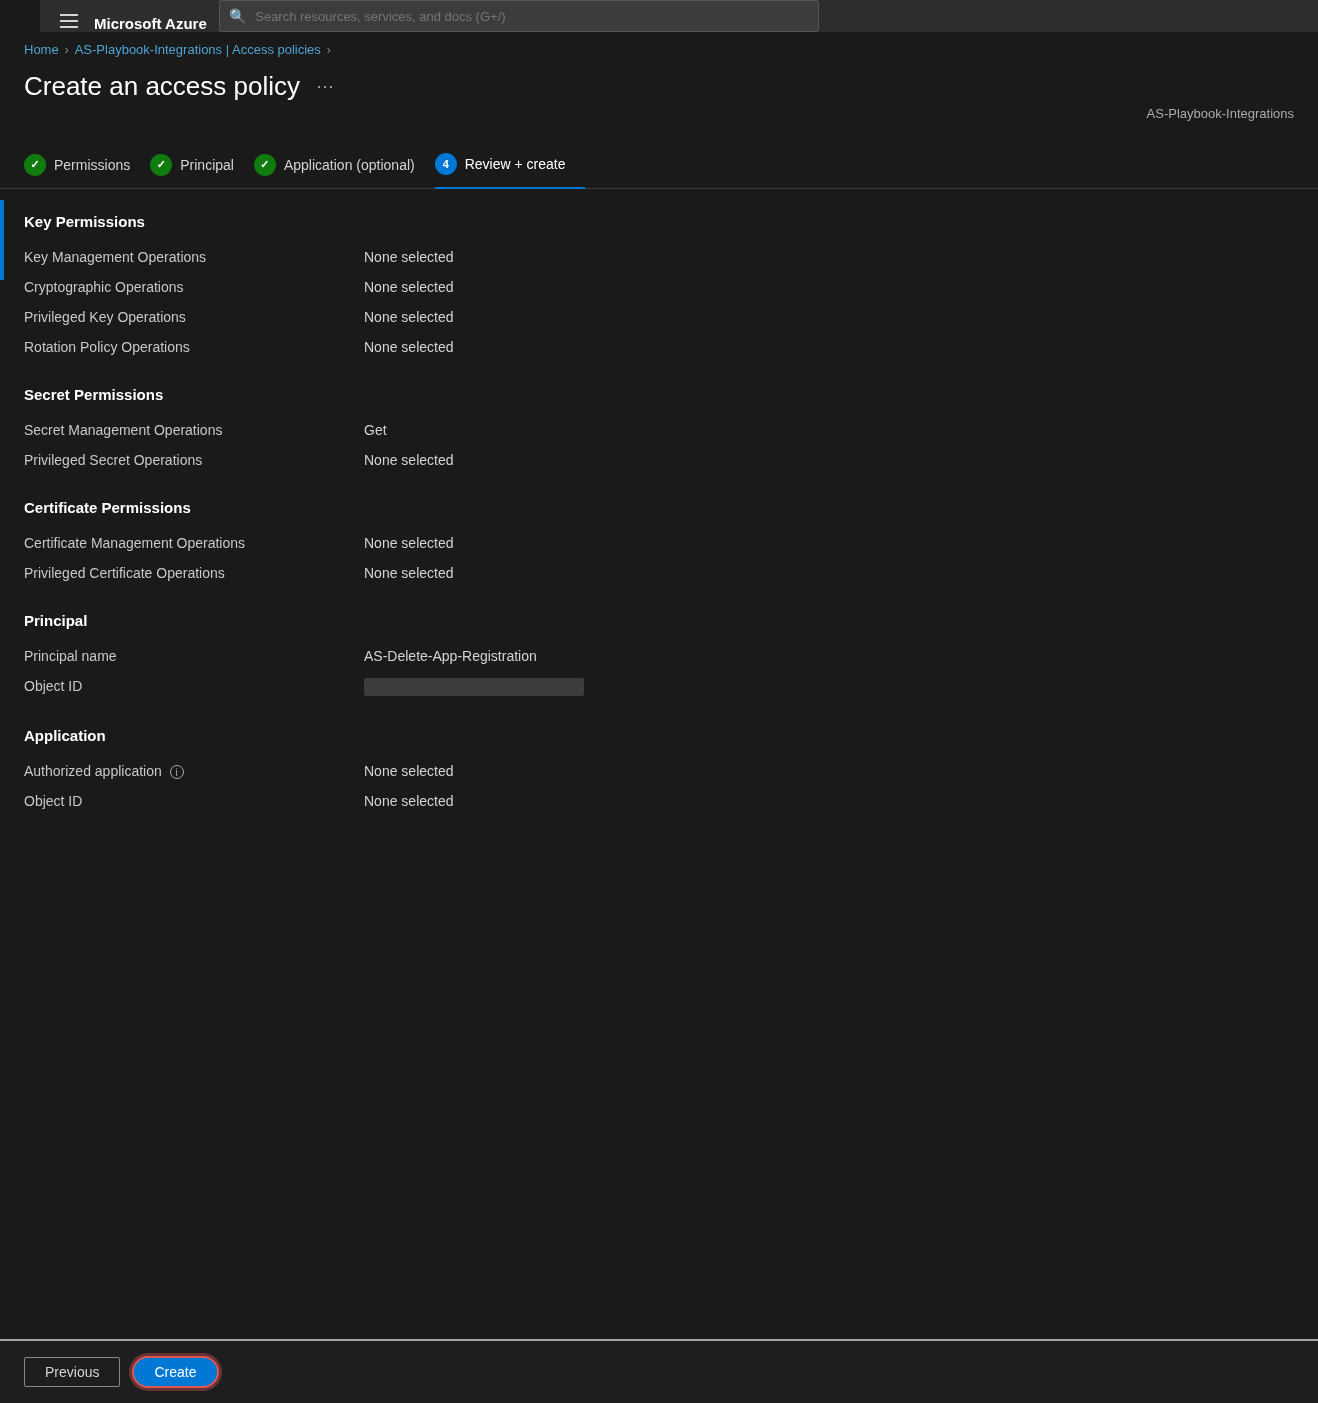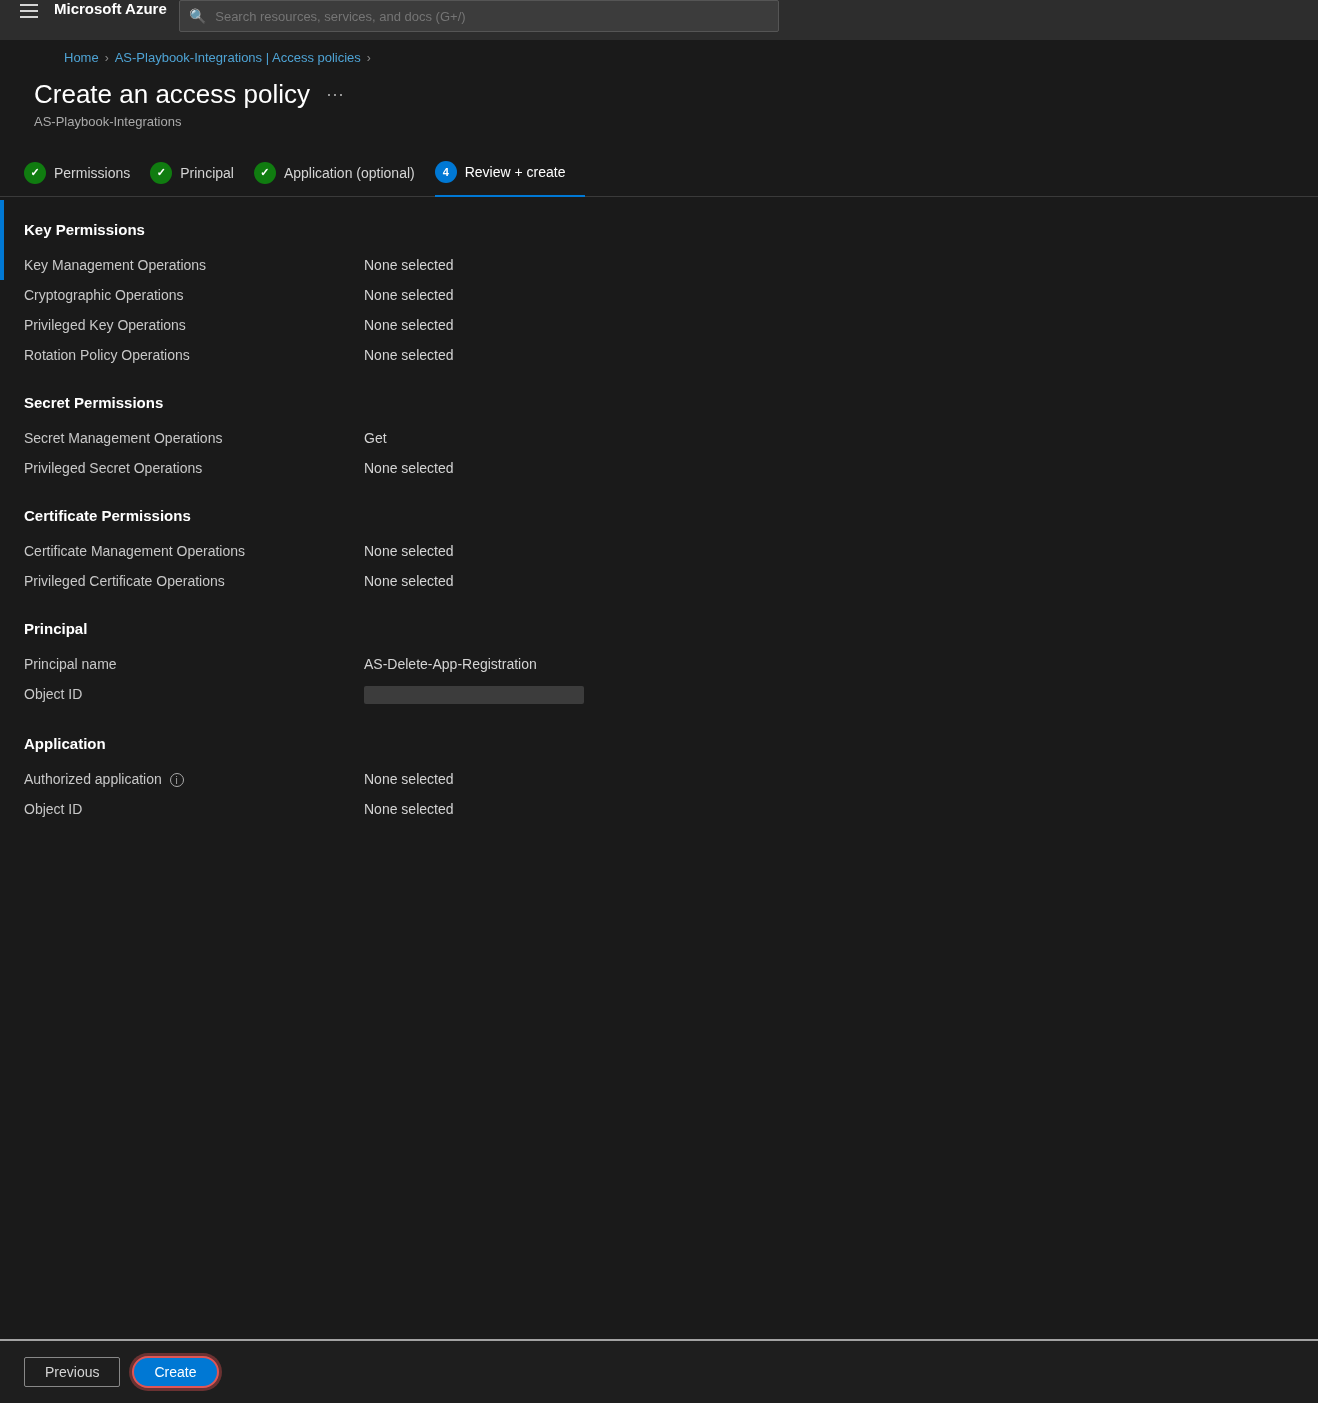--- a/index.html
+++ b/index.html
@@ -10,25 +10,26 @@
       font-size: 14px;
       min-height: 1403px;
       display: flex;
       flex-direction: column;
     }
 
     
     .top-nav {
       background: #2d2d2d;
       display: flex;
-      align-items: flex-start;
+      align-items: flex-end;
       padding: 0 16px;
-      height: 40px;
+      height: 32px;
       gap: 12px;
       flex-shrink: 0;
+      margin-left: 40px;
     }
     .hamburger-icon {
       display: flex;
       flex-direction: column;
       gap: 4px;
       cursor: pointer;
       padding: 4px;
     }
     .hamburger-icon span {
       display: block;
@@ -68,35 +69,35 @@
     }
 
     
     .breadcrumb {
       padding: 10px 24px 6px;
       display: flex;
       align-items: center;
       gap: 6px;
       font-size: 13px;
       flex-shrink: 0;
-      margin-left: 40px;
     }
     .breadcrumb a {
       color: #4ea3d4;
       text-decoration: none;
     }
     .breadcrumb .sep {
       color: #888;
       font-size: 12px;
     }
 
     
     .page-header {
-      padding: 8px 34px 16px;
+      padding: 8px 24px 16px;
       flex-shrink: 0;
+      text-align: right;
     }
     .page-title-row {
       display: flex;
       align-items: center;
       gap: 10px;
     }
     .page-title {
       font-size: 26px;
       font-weight: 300;
       color: #ffffff;

